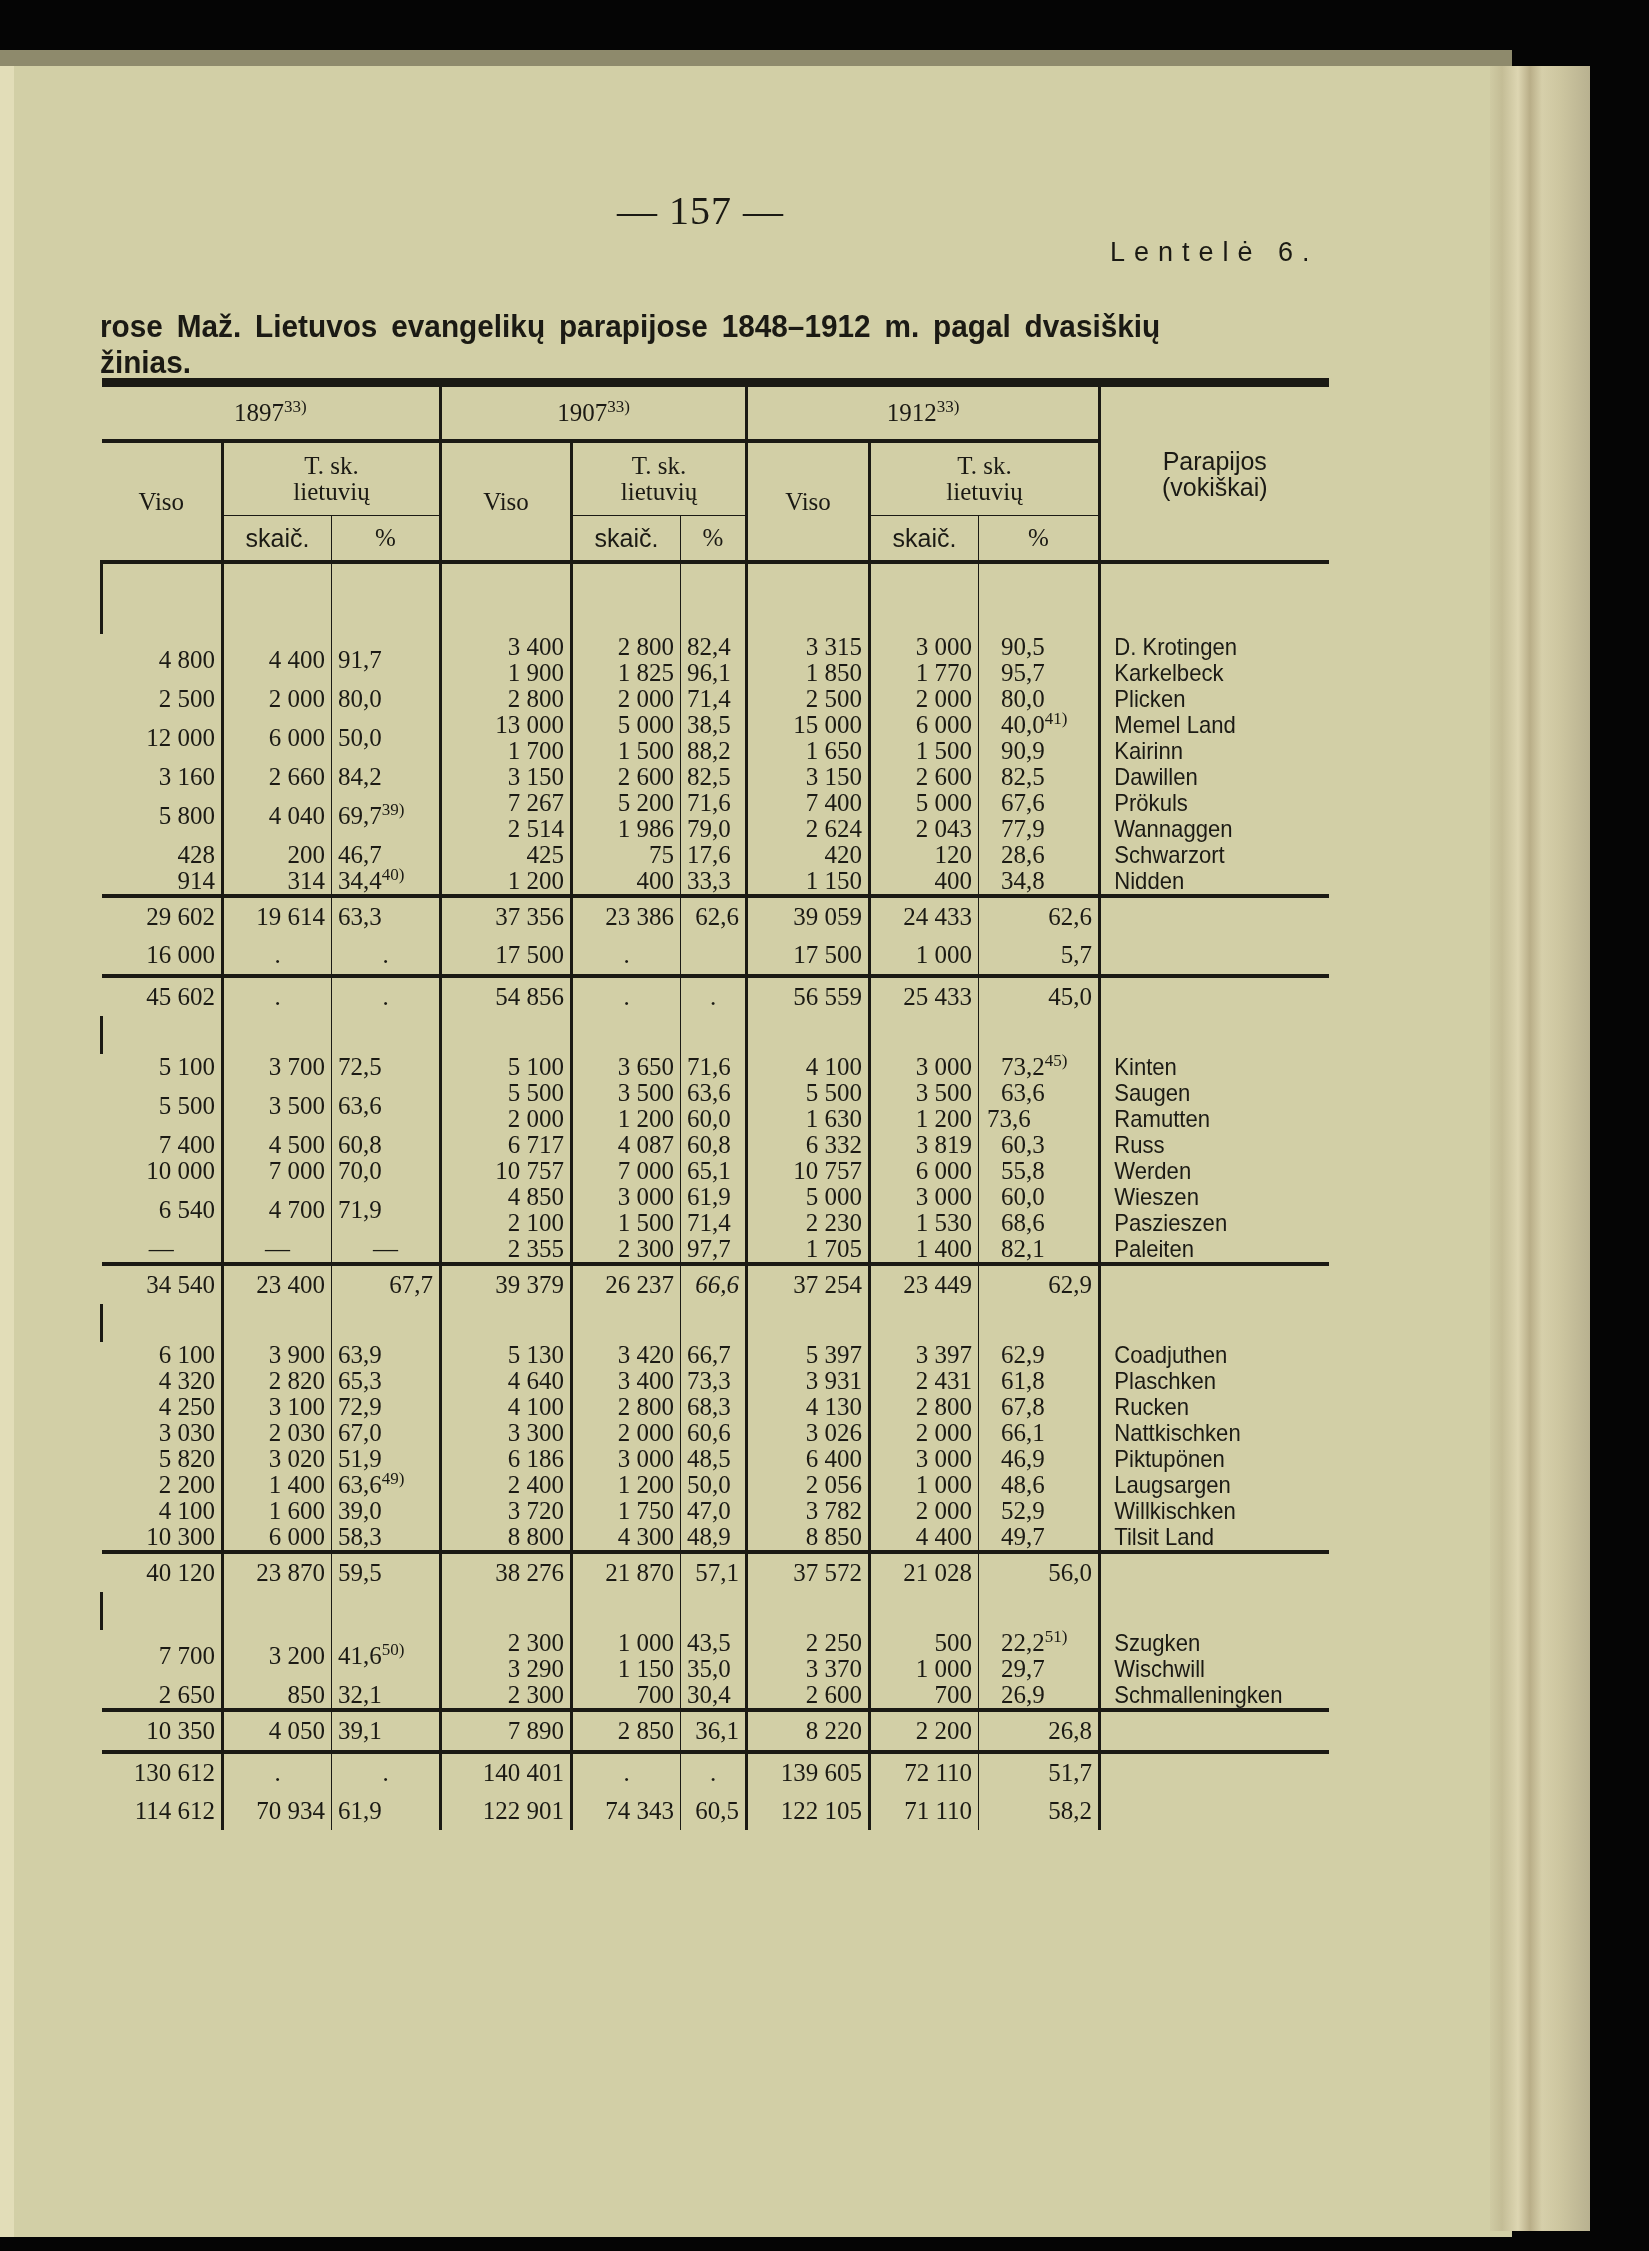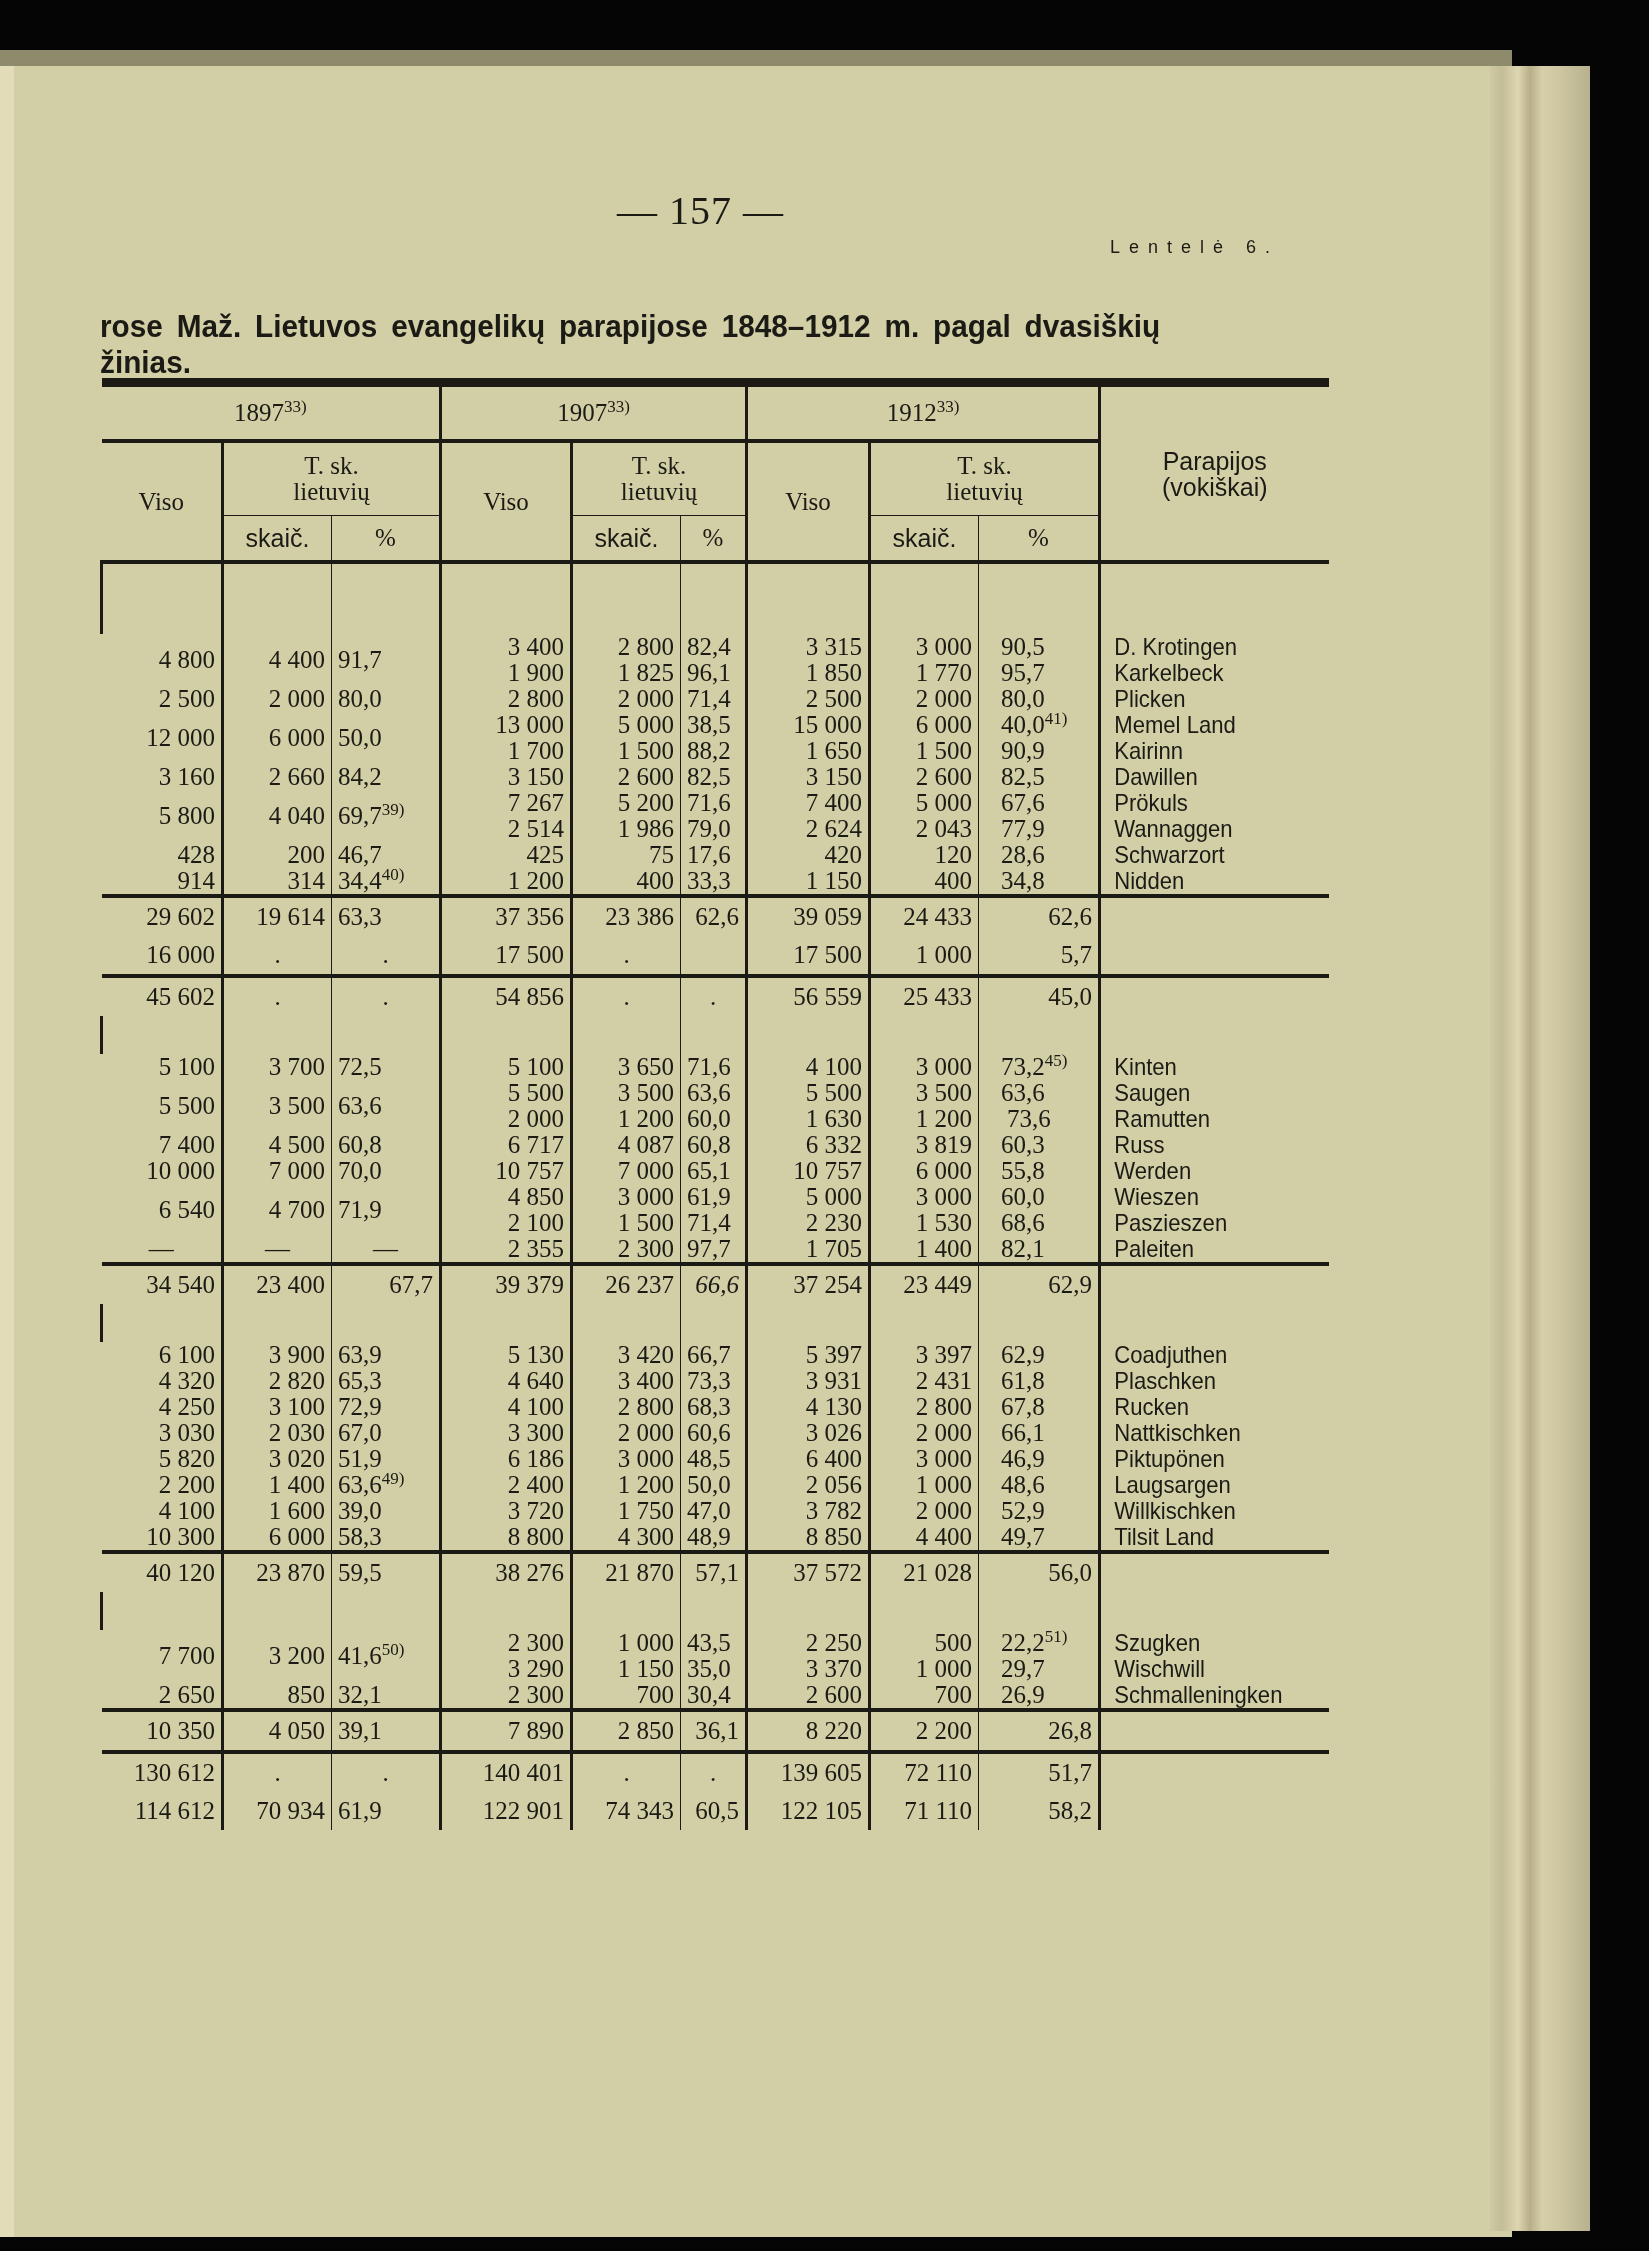--- a/index.html
+++ b/index.html
@@ -7,21 +7,21 @@
          font-family:"Liberation Serif", "DejaVu Serif", serif; color:#1b1a14; }
   .page { position:absolute; left:0; top:66px; width:1512px; height:2171px;
           background:#d2cfa6; }
   .page-edge { position:absolute; left:1490px; top:66px; width:100px; height:2165px;
           background:linear-gradient(90deg,#cfcaa3 0%,#c4bd96 12%,#ddd6b2 28%,#b9ae88 40%,#d6cfaa 52%,#cdc6a0 70%,#b8b190 100%); }
   .page-top-strip { position:absolute; left:0; top:50px; width:1512px; height:20px; background:#8e8a6c; }
   .page-left-strip { position:absolute; left:0; top:66px; width:14px; height:2171px; background:#e2ddb8; }
 
   .page-number { position:absolute; left:617px; top:187px; font-size:40px; letter-spacing:1px; }
   .table-label { position:absolute; left:1110px; top:237px; font-family:"Liberation Sans", sans-serif;
-                 font-size:18px; letter-spacing:9px; }
+                 font-size:27px; letter-spacing:9px; }
   .title { position:absolute; left:100px; top:308px; width:1234px; font-family:"Liberation Sans", sans-serif;
            font-weight:bold; font-size:32px; line-height:36px; transform:scaleX(0.93); transform-origin:left top;
            word-spacing:6px; }
 
   .tbl { position:absolute; left:100px; top:378px; border-collapse:collapse; table-layout:fixed;
          font-size:25px; }
   .tbl td { padding:0 6px; vertical-align:middle; line-height:26px; white-space:nowrap; }
   .num { text-align:right; }
   .pct { text-align:left; }
   .name { text-align:left; padding-left:14px !important; font-family:"Liberation Sans", sans-serif; font-size:24px; transform:scaleX(0.92); transform-origin:left center; }
@@ -278,21 +278,21 @@
         <td class="num vb"><span>3 500</span></td>
         <td class="pct vt" style="padding-left: 22px;"><span>63,6</span></td>
         <td class="name vb"><span>Saugen</span></td>
       </tr>
       <tr>
         <td class="num vb"><span>2 000</span></td>
         <td class="num vb"><span>1 200</span></td>
         <td class="pct vt"><span>60,0</span></td>
         <td class="num vb"><span>1 630</span></td>
         <td class="num vb"><span>1 200</span></td>
-        <td class="pct vt" style="padding-left: 28px;"><span>73,6</span></td>
+        <td class="pct vt" style="padding-left: 8px;"><span>73,6</span></td>
         <td class="name vb"><span>Ramutten</span></td>
       </tr>
       <tr>
         <td class="num " rowspan="1"><span>7 400</span></td>
         <td class="num vb" rowspan="1"><span>4 500</span></td>
         <td class="pct vt" rowspan="1"><span>60,8</span></td>
         <td class="num vb"><span>6 717</span></td>
         <td class="num vb"><span>4 087</span></td>
         <td class="pct vt"><span>60,8</span></td>
         <td class="num vb"><span>6 332</span></td>

